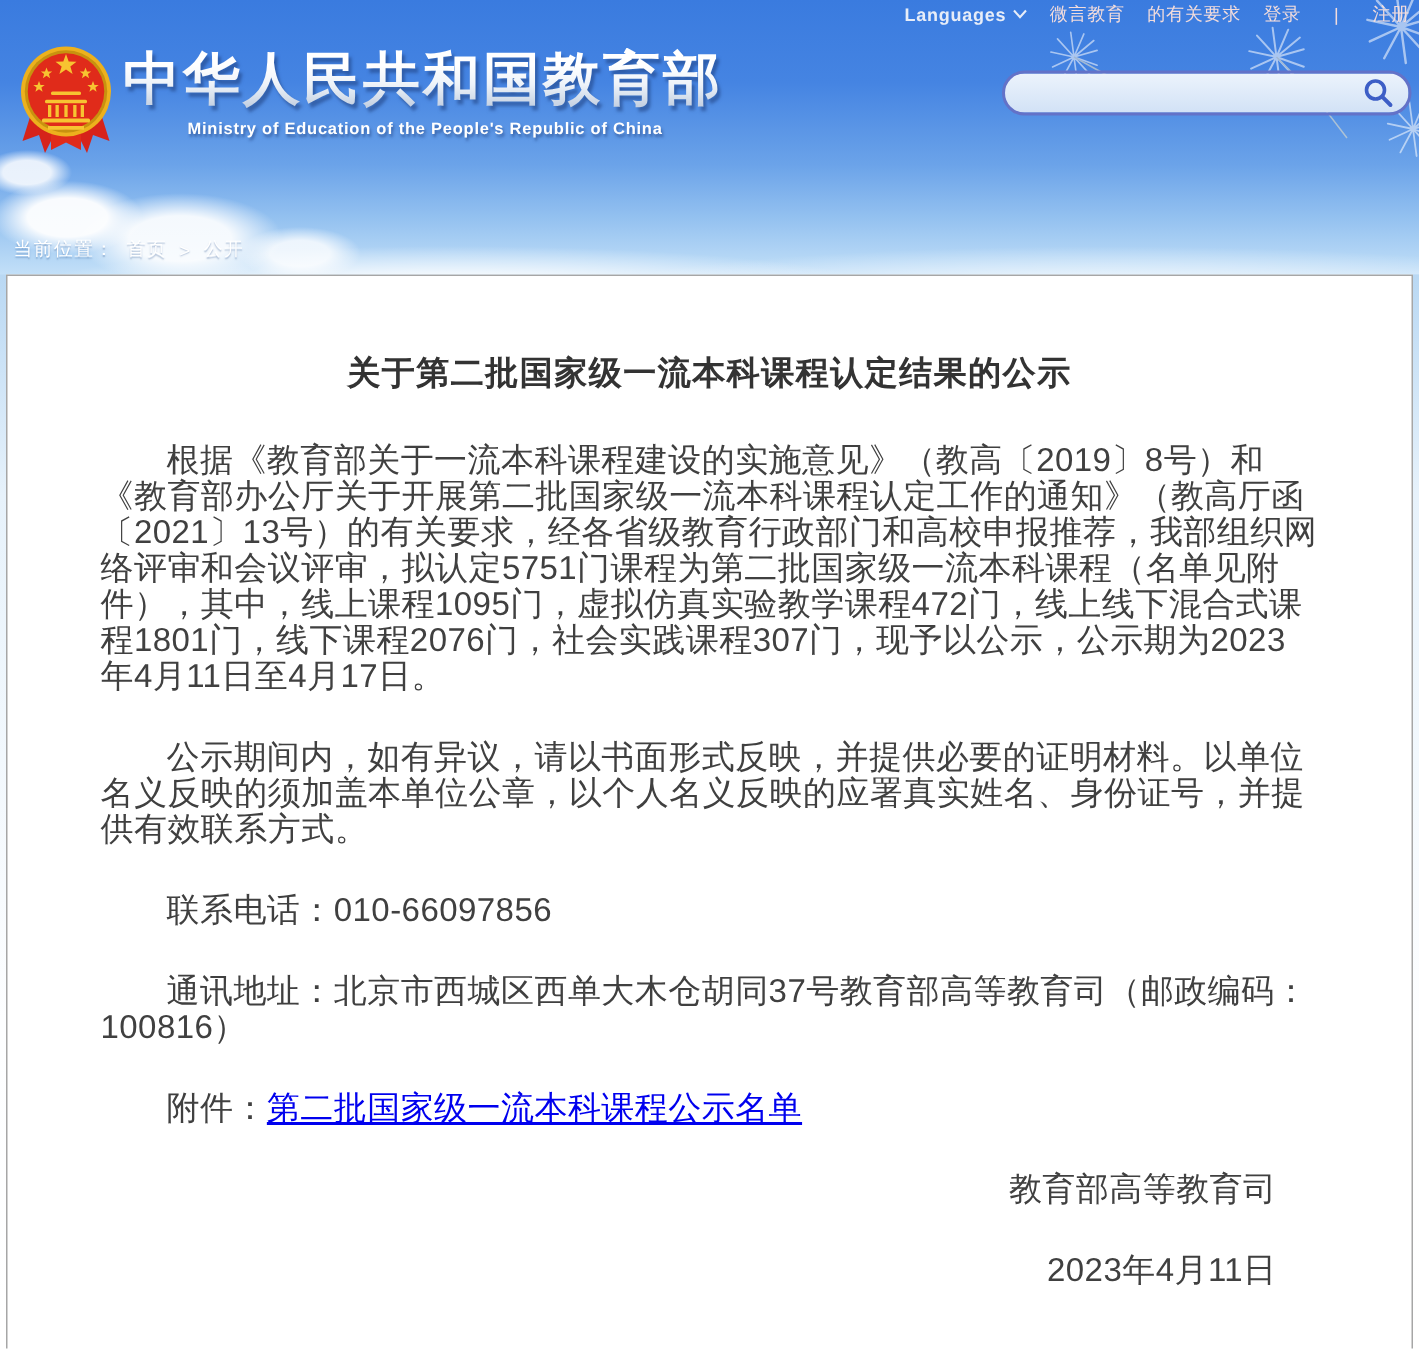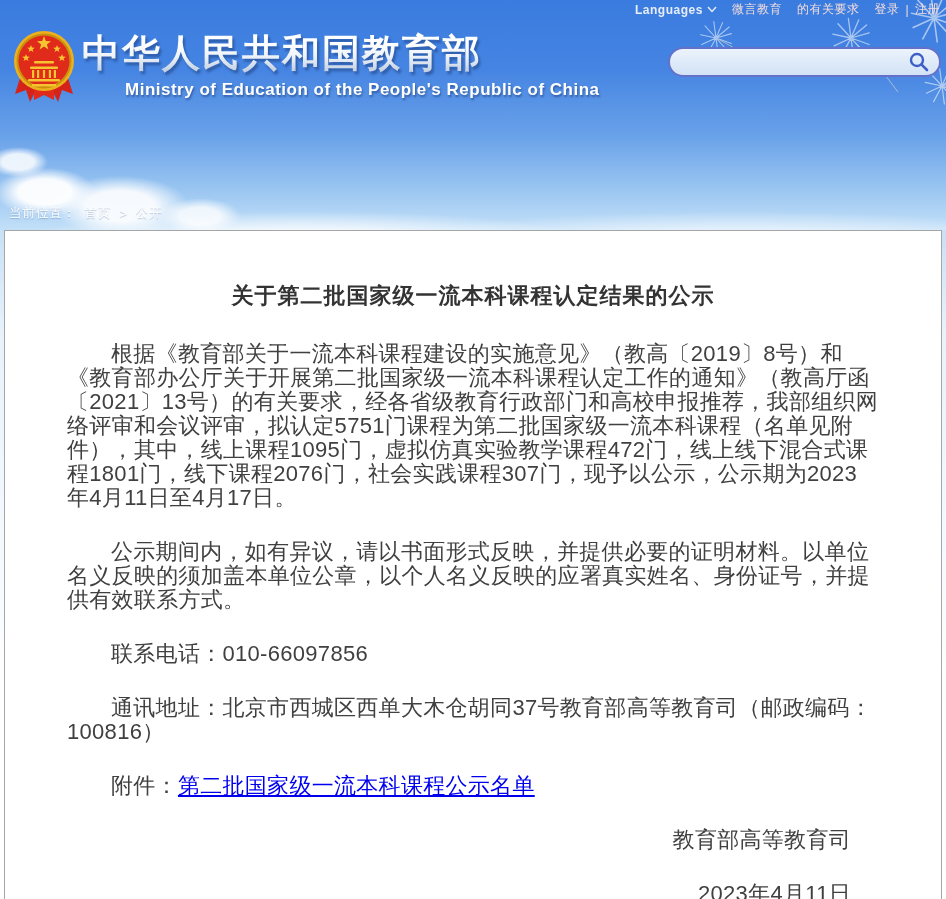--- a/index.html
+++ b/index.html
@@ -4,53 +4,53 @@
 <style>
   * { margin:0; padding:0; box-sizing:border-box; }
   html,body { width:946px; height:899px; overflow:hidden; }
   body {
     font-family:"Liberation Sans","DejaVu Sans",sans-serif;
     background:linear-gradient(180deg,#b9d8f3 183px,#e7f2fb 330px,#fdfeff 680px,#ffffff 100%);
   }
 
   
   .site-header {
-    position:relative; width:946px; height:230px;
+    position:relative; width:946px; height:183px;
     background:linear-gradient(180deg,#3a7bdf 0%,#4584e2 30%,#6ba3e9 60%,#95c2f0 80%,#c3e0f8 100%);
     overflow:hidden;
   }
 
   .topbar {
     position:absolute; top:1px; right:6px; z-index:5;
     display:flex; align-items:center; gap:15px;
     font-size:12px; letter-spacing:.5px;
   }
   .topbar a { text-decoration:none; cursor:pointer; }
   .topbar .lang { color:#e7edf8; font-weight:bold; display:flex; align-items:center; gap:4px; }
   .topbar .cn-link { color:#f2dcdc; }
-  .topbar .auth { display:flex; align-items:center; gap:6px; color:#f2dcdc; }
+  .topbar .auth { display:flex; align-items:center; gap:22px; color:#f2dcdc; }
   .topbar .auth a { color:#f2dcdc; }
 
   .emblem { position:absolute; left:12px; top:28px; width:64px; height:78px; z-index:4; }
 
   .brand-titles { position:absolute; left:82px; top:32px; z-index:4; }
   .site-title {
     font-size:38px; font-weight:bold; letter-spacing:2px; line-height:1.15;
     color:#ffffff; text-shadow:0 1px 0 #ffffff, 2px 3px 3px rgba(25,55,115,.55);
   }
   @supports (-webkit-background-clip:text) {
     .site-title {
       background:linear-gradient(180deg,#ffffff 25%,#eef3f9 55%,#b6c5da 100%);
       -webkit-background-clip:text; background-clip:text;
       color:transparent; text-shadow:none;
       filter:drop-shadow(2px 3px 1px rgba(25,55,115,.5));
     }
   }
   .site-subtitle {
-    margin-top:4px; font-size:17px; font-weight:bold; letter-spacing:.5px;
+    margin-top:4px; font-size:11px; font-weight:bold; letter-spacing:.5px;
     color:#ffffff; text-shadow:1px 2px 2px rgba(25,55,115,.55);padding-left:43px;
   }
 
   .search-box {
     position:absolute; top:47px; right:5px; z-index:5;
     width:273px; height:30px; border:2px solid #6372c8; border-radius:16px;
     background:linear-gradient(180deg,#ecf3fc 0%,#d2e2f6 100%);
     display:flex; align-items:center; padding:0 8px 0 14px;
   }
   .search-box input {

